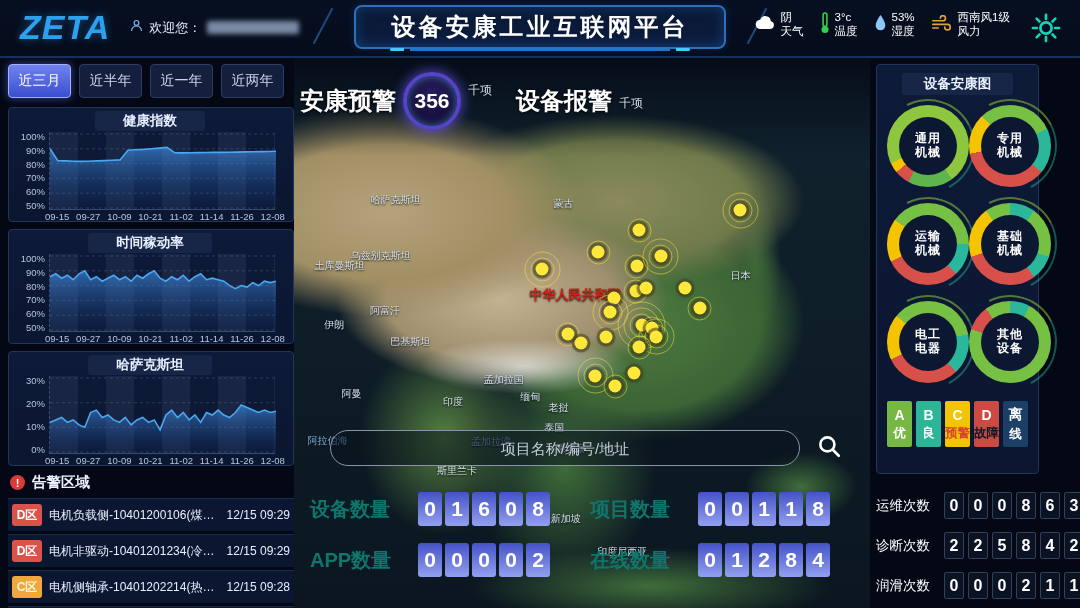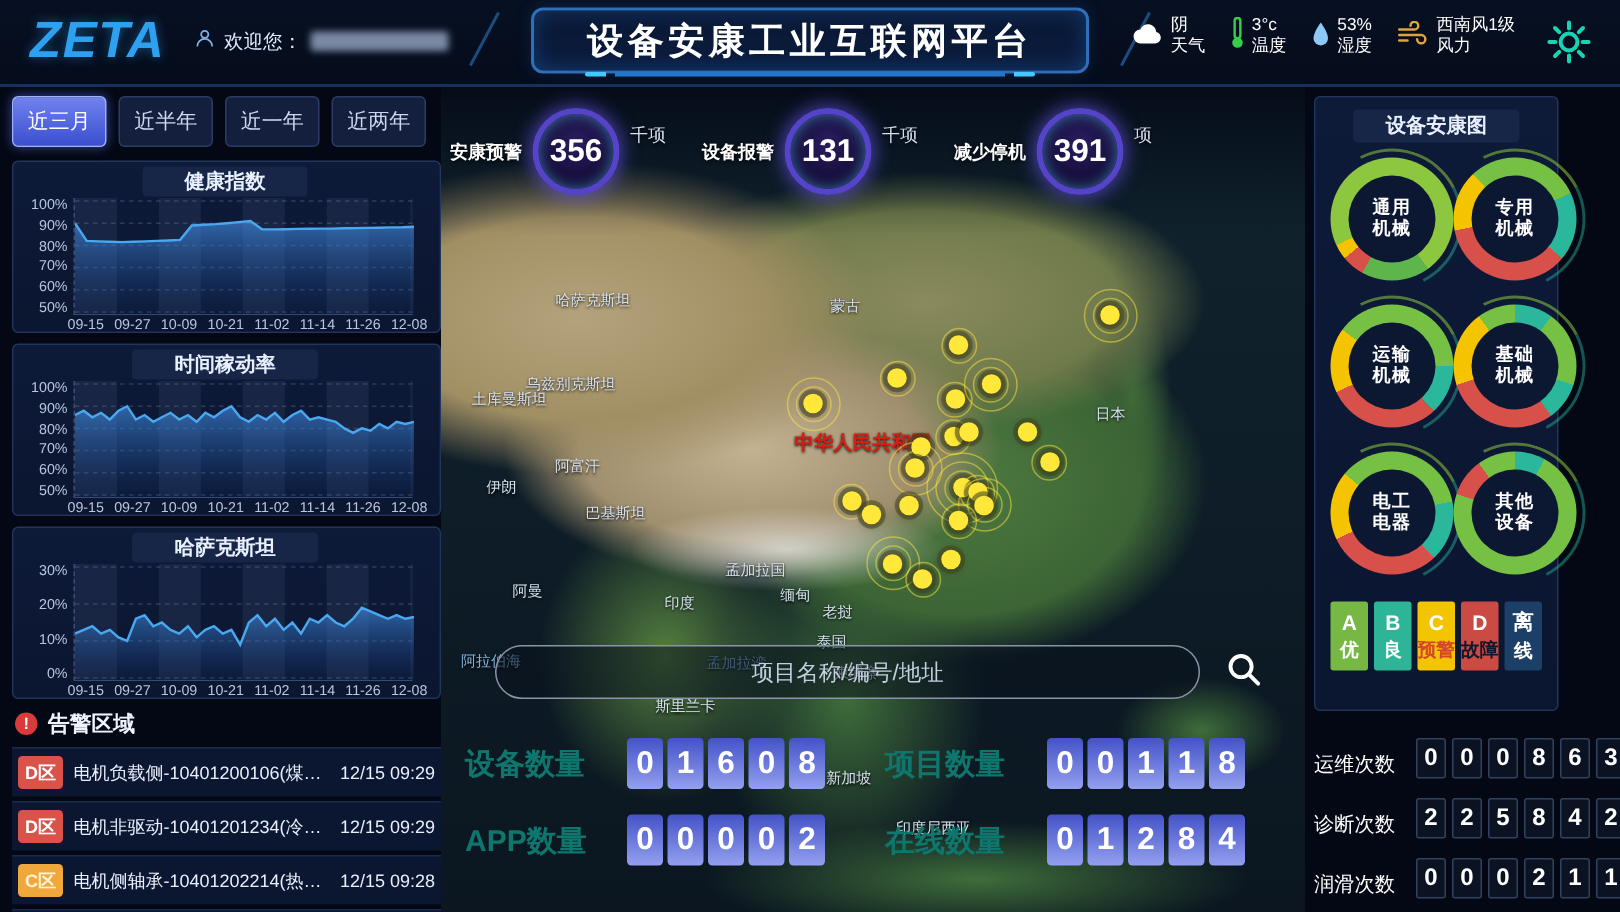--- a/index.html
+++ b/index.html
@@ -89,21 +89,21 @@
   .map-label.sea { color:#7fb0d8; }
   .map-label.country-cn { font-size:13px; font-weight:bold; color:#d81e12;padding-left:17px; }
   .map-dot { position:absolute; width:13px; height:13px; border-radius:50%;
     background:#ffe83a; transform:translate(-50%,-50%); cursor:pointer;
     box-shadow:0 0 0 3px rgba(70,70,30,.55), 0 1px 5px rgba(0,0,0,.5); }
   .halo { position:absolute; left:50%; top:50%; transform:translate(-50%,-50%);
     border:1px solid rgba(255,230,60,.5); border-radius:50%; pointer-events:none; }
 
   #kpi-row { position:absolute; left:300px; top:72px; display:flex; gap:24px; align-items:center; }
   .kpi { display:flex; align-items:center; gap:7px; }
-  .kpi-label { font-size:12px; font-weight:bold; color:#fff; text-shadow:0 1px 3px #000; }
+  .kpi-label { font-size:24px; font-weight:bold; color:#fff; text-shadow:0 1px 3px #000; }
   .kpi-circle { width:58px; height:58px; border-radius:50%; border:4px solid #5644c8;
     background:radial-gradient(circle at 50% 38%, #2a1d60, #120b33 72%);
     box-shadow:0 0 12px 2px rgba(105,85,235,.65), inset 0 0 9px rgba(90,200,255,.55);
     display:flex; align-items:center; justify-content:center; }
   .kpi-value { font-size:21px; font-weight:bold; color:#fff; }
   .kpi-unit { font-size:12px; color:#d5ddf0; align-self:flex-start; margin-top:10px; text-shadow:0 1px 2px #000; }
 
   #search-wrap { position:absolute; left:330px; top:430px; width:520px; display:flex; align-items:center; }
   #search-input { width:470px; height:36px; border-radius:18px; border:1px solid #8a93a8;
     background:rgba(10,18,30,.55); color:#cfd8e8; font-size:15px; text-align:center; outline:none; }
@@ -132,21 +132,21 @@
   .ring-hole { position:absolute; inset:12px; border-radius:50%; background:#0c1732;
     display:flex; flex-direction:column; align-items:center; justify-content:center;
     font-size:12px; font-weight:bold; color:#ffffff; line-height:1.15; letter-spacing:1px; }
   #legend-row { display:flex; gap:4px; justify-content:center; margin-top:18px; }
   .legend-box { width:32px; height:46px; display:flex; flex-direction:column;
     align-items:center; justify-content:center; gap:2px; border-radius:2px; }
   .legend-letter { font-size:14px; font-weight:bold; }
   .legend-label { font-size:12.5px; font-weight:bold; }
 
   #right-counters { position:absolute; left:876px; top:492px; width:200px; }
-  .rc-row { display:flex; align-items:flex-end; gap:10px; margin-bottom:13px; }
+  .rc-row { display:flex; align-items:center; gap:10px; margin-bottom:13px; }
   .rc-label { font-size:13.5px; color:#fff; min-width:58px; }
   .rc-digits { display:flex; gap:4px; }
   .rc-digit { width:20px; height:27px; background:#0b1322; border:1px solid #32425e;
     border-radius:2px; color:#fff; font-size:16px; font-weight:bold;
     display:flex; align-items:center; justify-content:center; }
 </style>
 </head>
 <body>
 
 <div id="header">
@@ -457,31 +457,21 @@
 <div id="kpi-row">
     <div class="kpi">
       <span class="kpi-label">安康预警</span>
       <div class="kpi-circle">
         <span class="kpi-value">356</span>
       </div>
       <span class="kpi-unit">千项</span>
     </div>
     <div class="kpi">
       <span class="kpi-label">设备报警</span>
-      <div class="kpi-circle">
-        <span class="kpi-value">131</span>
-      </div>
       <span class="kpi-unit">千项</span>
-    </div>
-    <div class="kpi">
-      <span class="kpi-label">减少停机</span>
-      <div class="kpi-circle">
-        <span class="kpi-value">391</span>
-      </div>
-      <span class="kpi-unit">项</span>
     </div>
   </div>
 
 <div id="search-wrap">
   <input id="search-input" placeholder="项目名称/编号/地址" style="">
   <span id="search-btn">
     <svg width="26" height="26" viewBox="0 0 24 24">
         <g stroke="#ffffff" stroke-width="2.4" fill="none" stroke-linecap="round">
           <circle cx="10.5" cy="10.5" r="6.5"></circle>
           <path d="M15.5 15.5L21 21"></path>

